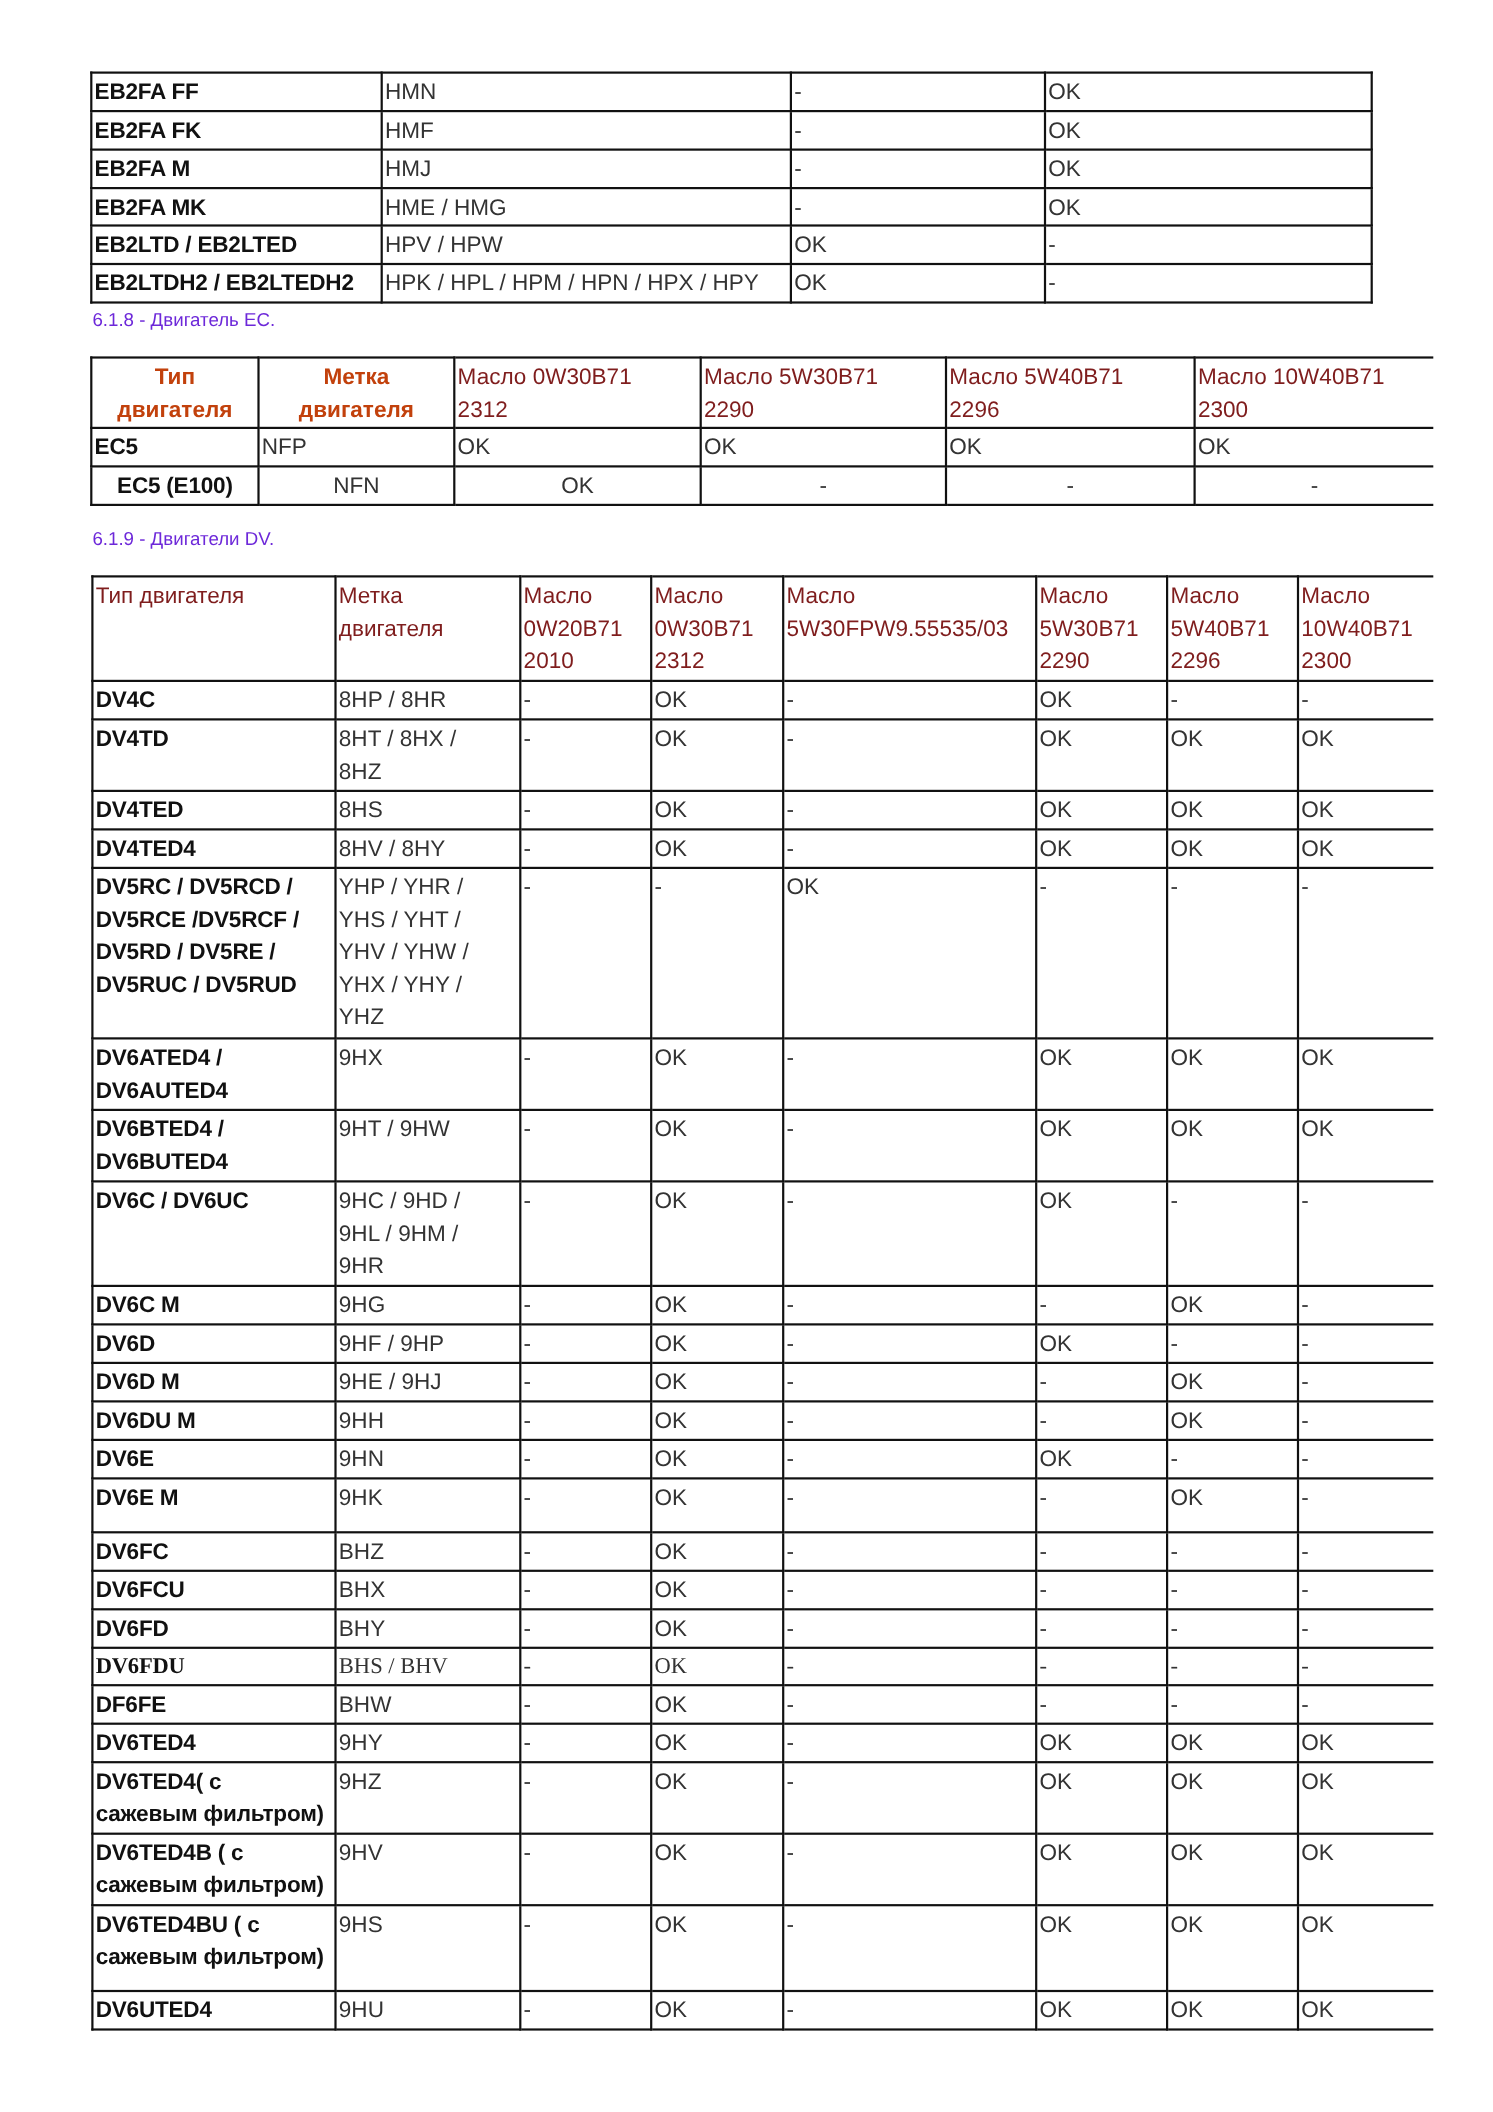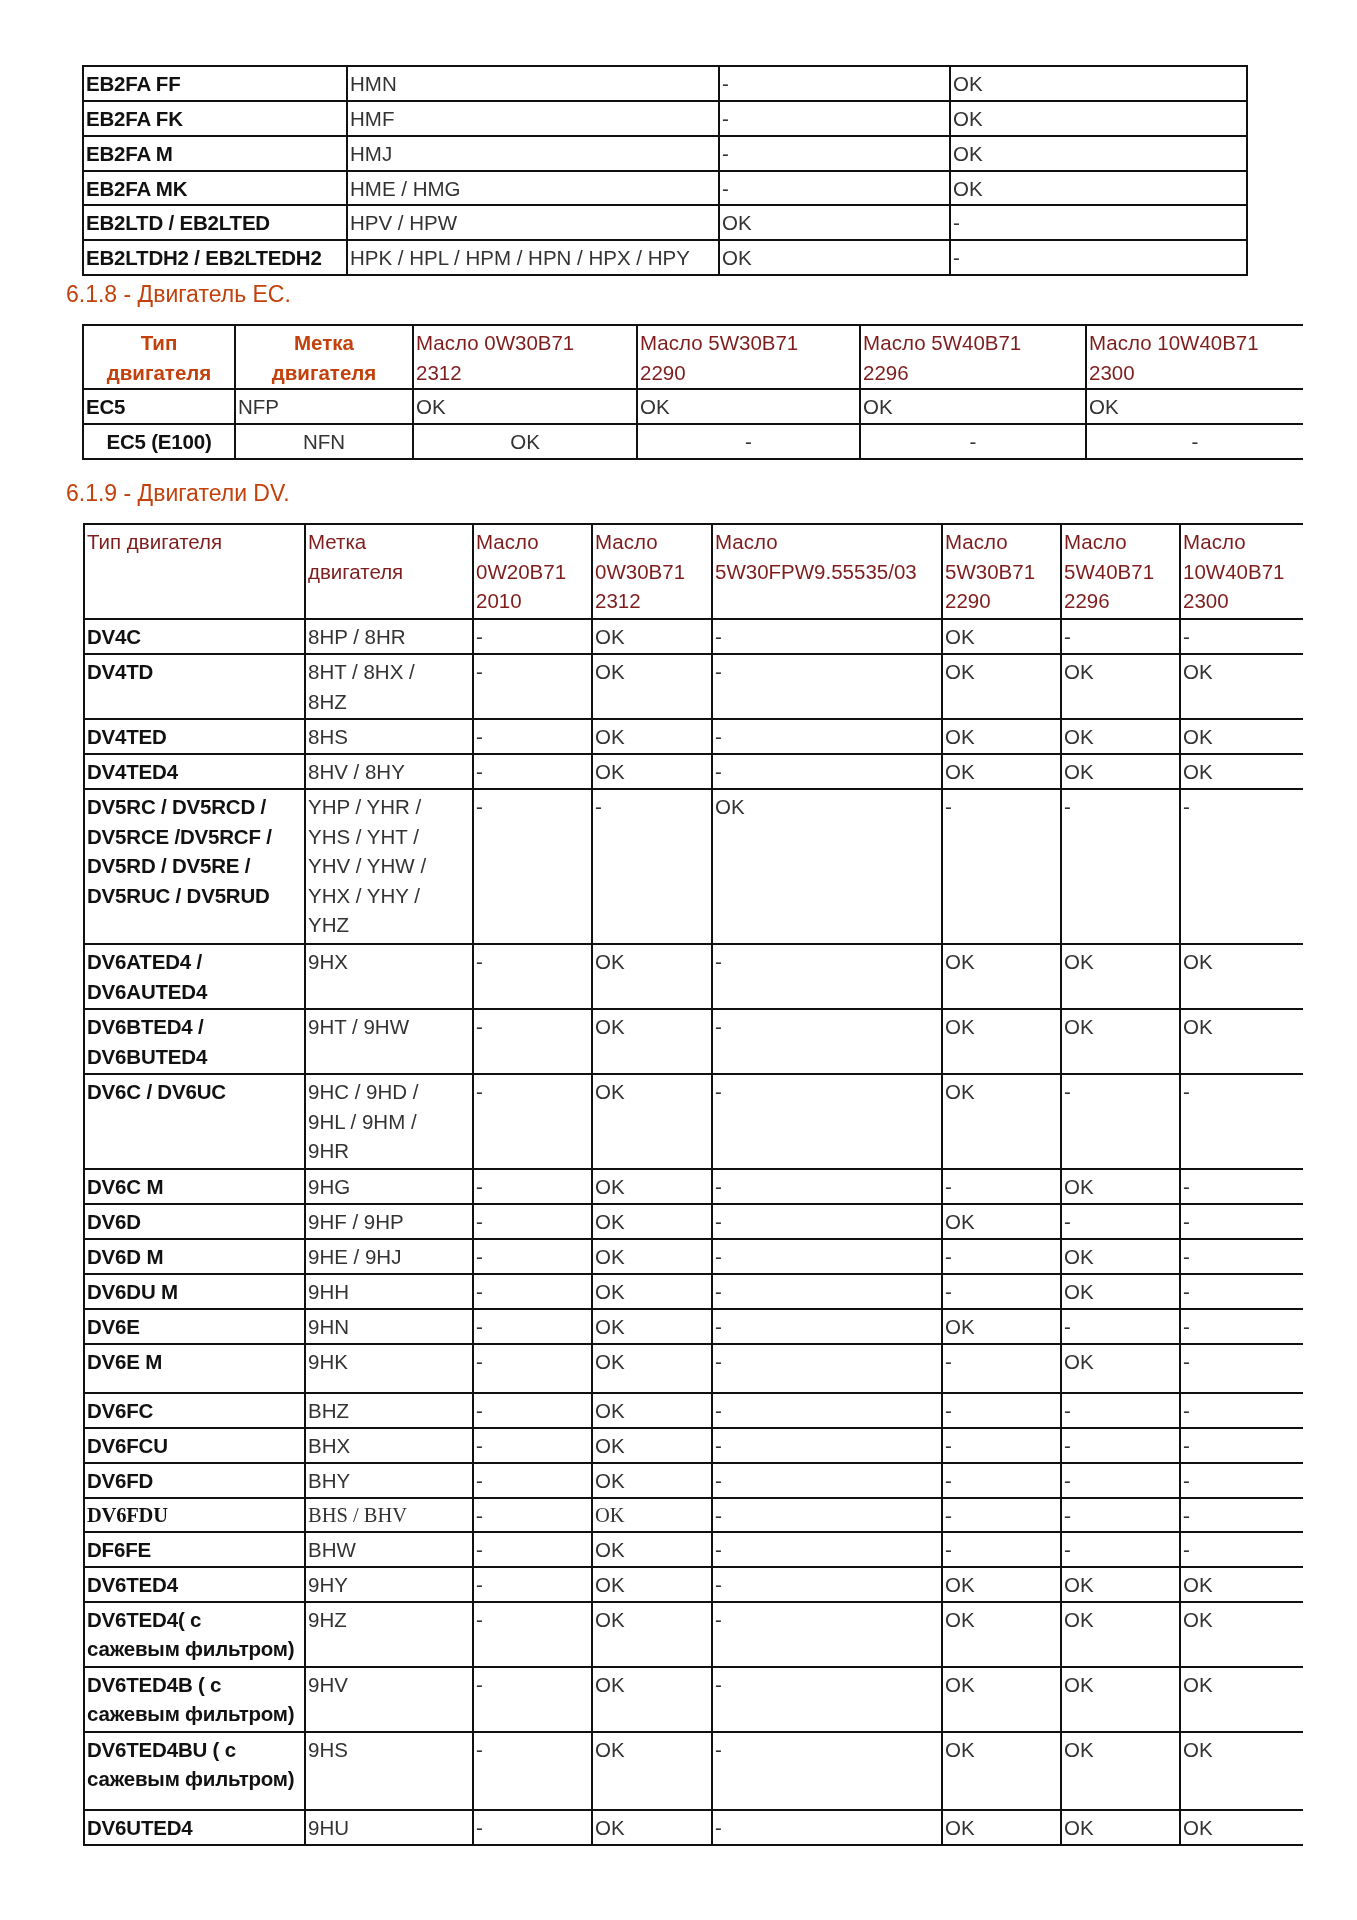--- a/index.html
+++ b/index.html
@@ -6,21 +6,21 @@
   body { width: 1357px; height: 1920px; position: relative; overflow: hidden;
          font-family: "Liberation Sans", sans-serif; color: #1a1a1a; }
   table { border-collapse: collapse; position: absolute; table-layout: fixed; }
   td { border: 2px solid #111; vertical-align: top; padding: 2px 2px 0 2px;
        font-size: 20.5px; line-height: 29.5px; white-space: nowrap; overflow: hidden; }
   td.b { font-weight: bold; color: #111; letter-spacing: -0.2px; }
   td.v { color: #333; }
   td.h { color: #7f1d1d; }
   td.hb { font-weight: bold; color: #c2410c; text-align: center; }
   .open-right td:last-child { border-right: none; }
-  .caption { position: absolute; left: 66px; font-size: 23px; color: #c2410c; }
+  .caption { position: absolute; left: 84px; font-size: 17px; color: #6d28d9; }
   .line { display: block; }
 </style>
 </head>
 <body>
 
 <table style="left:82px; top:65px; width:1164px;">
   <colgroup>
       <col style="width:264px">
       <col style="width:372px">
       <col style="width:231px">

